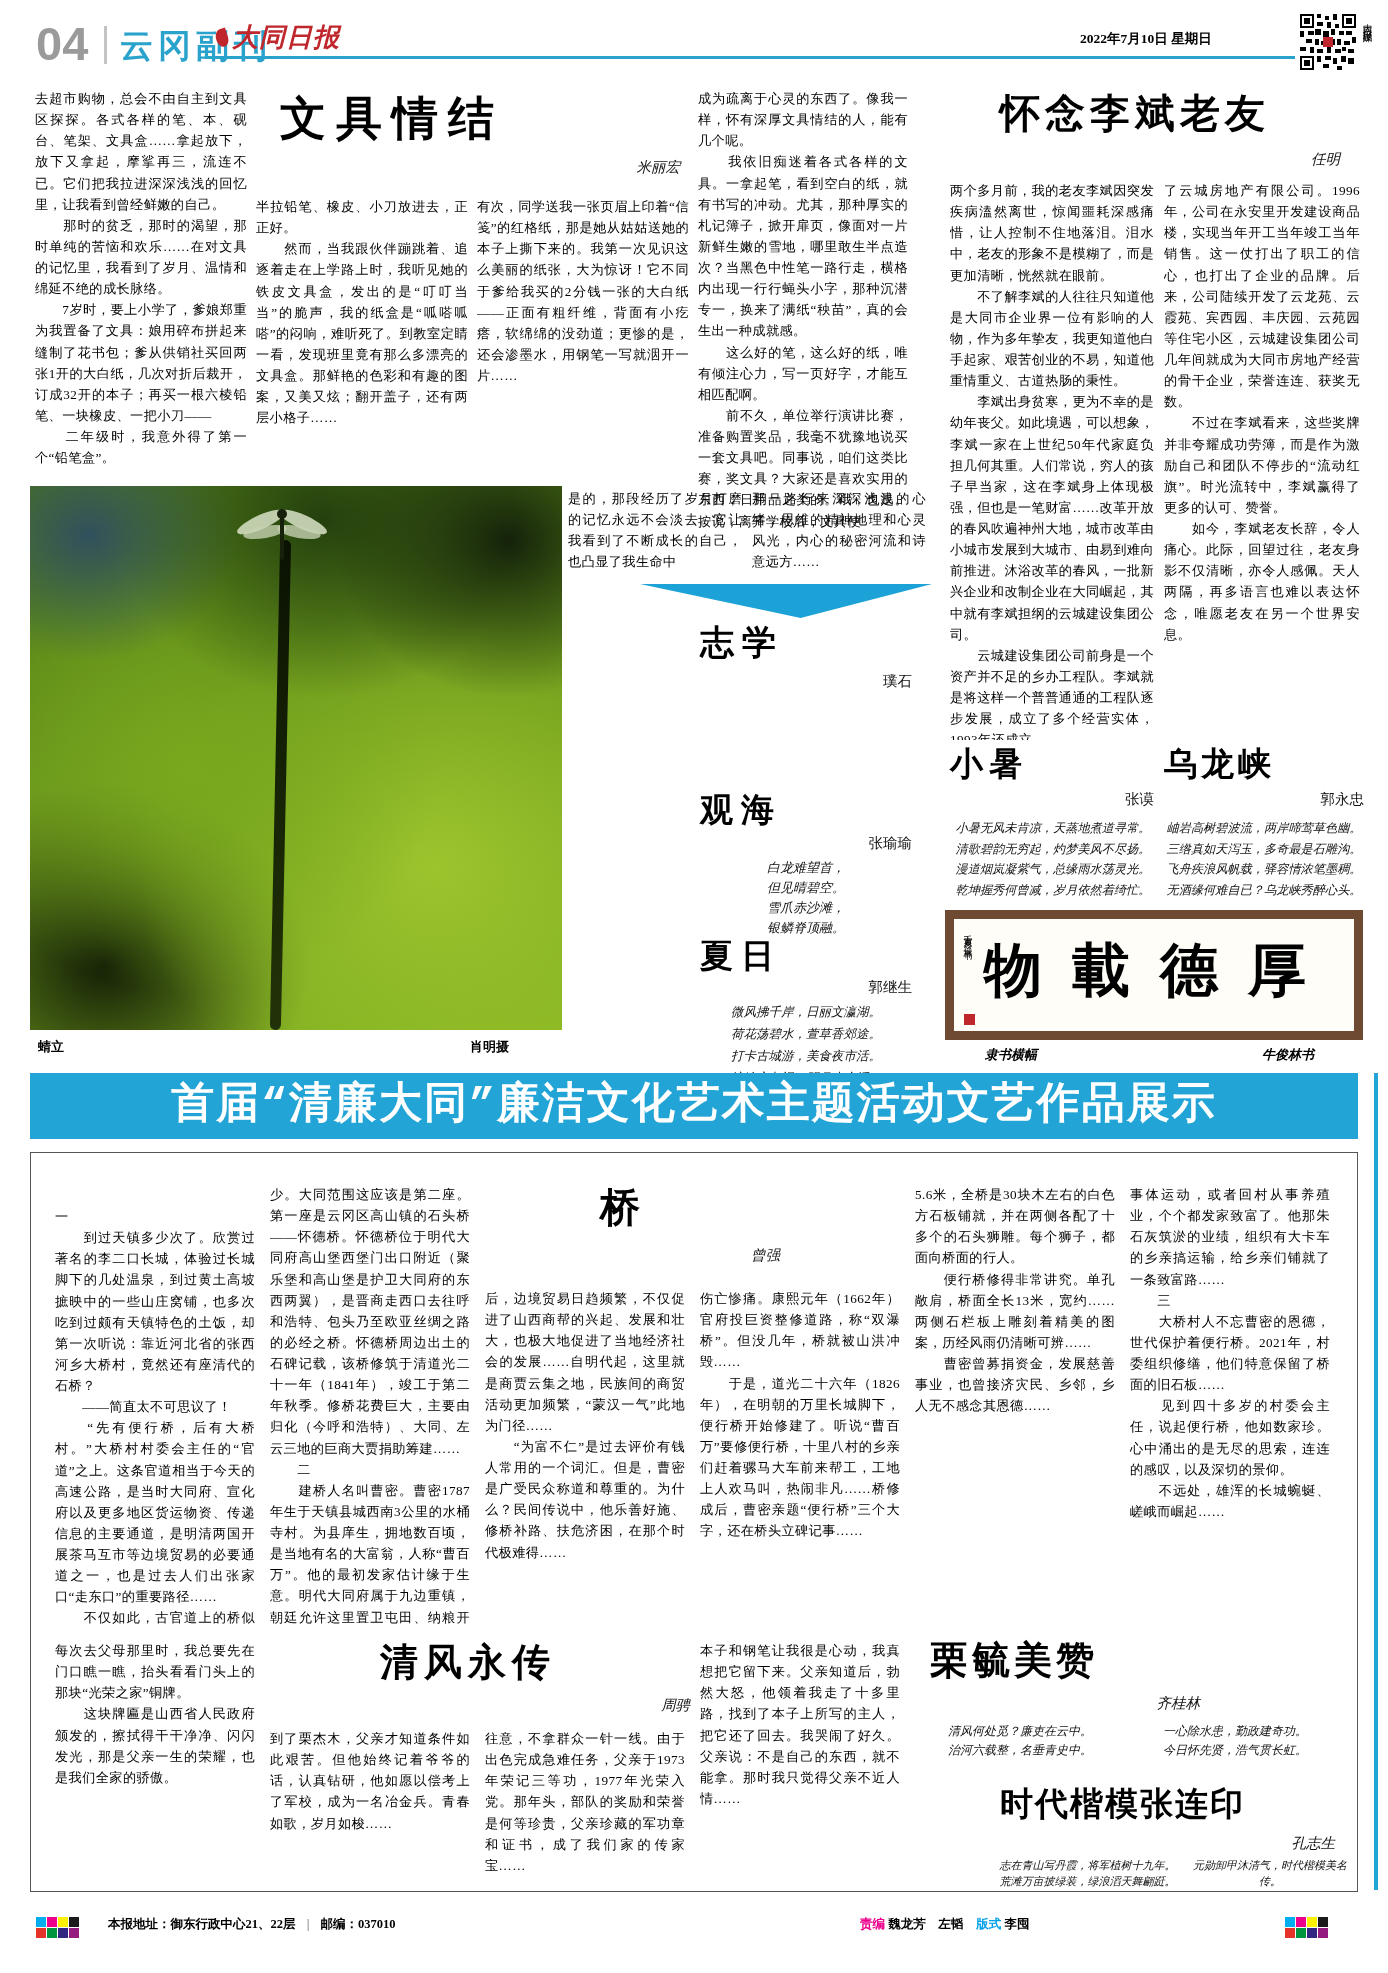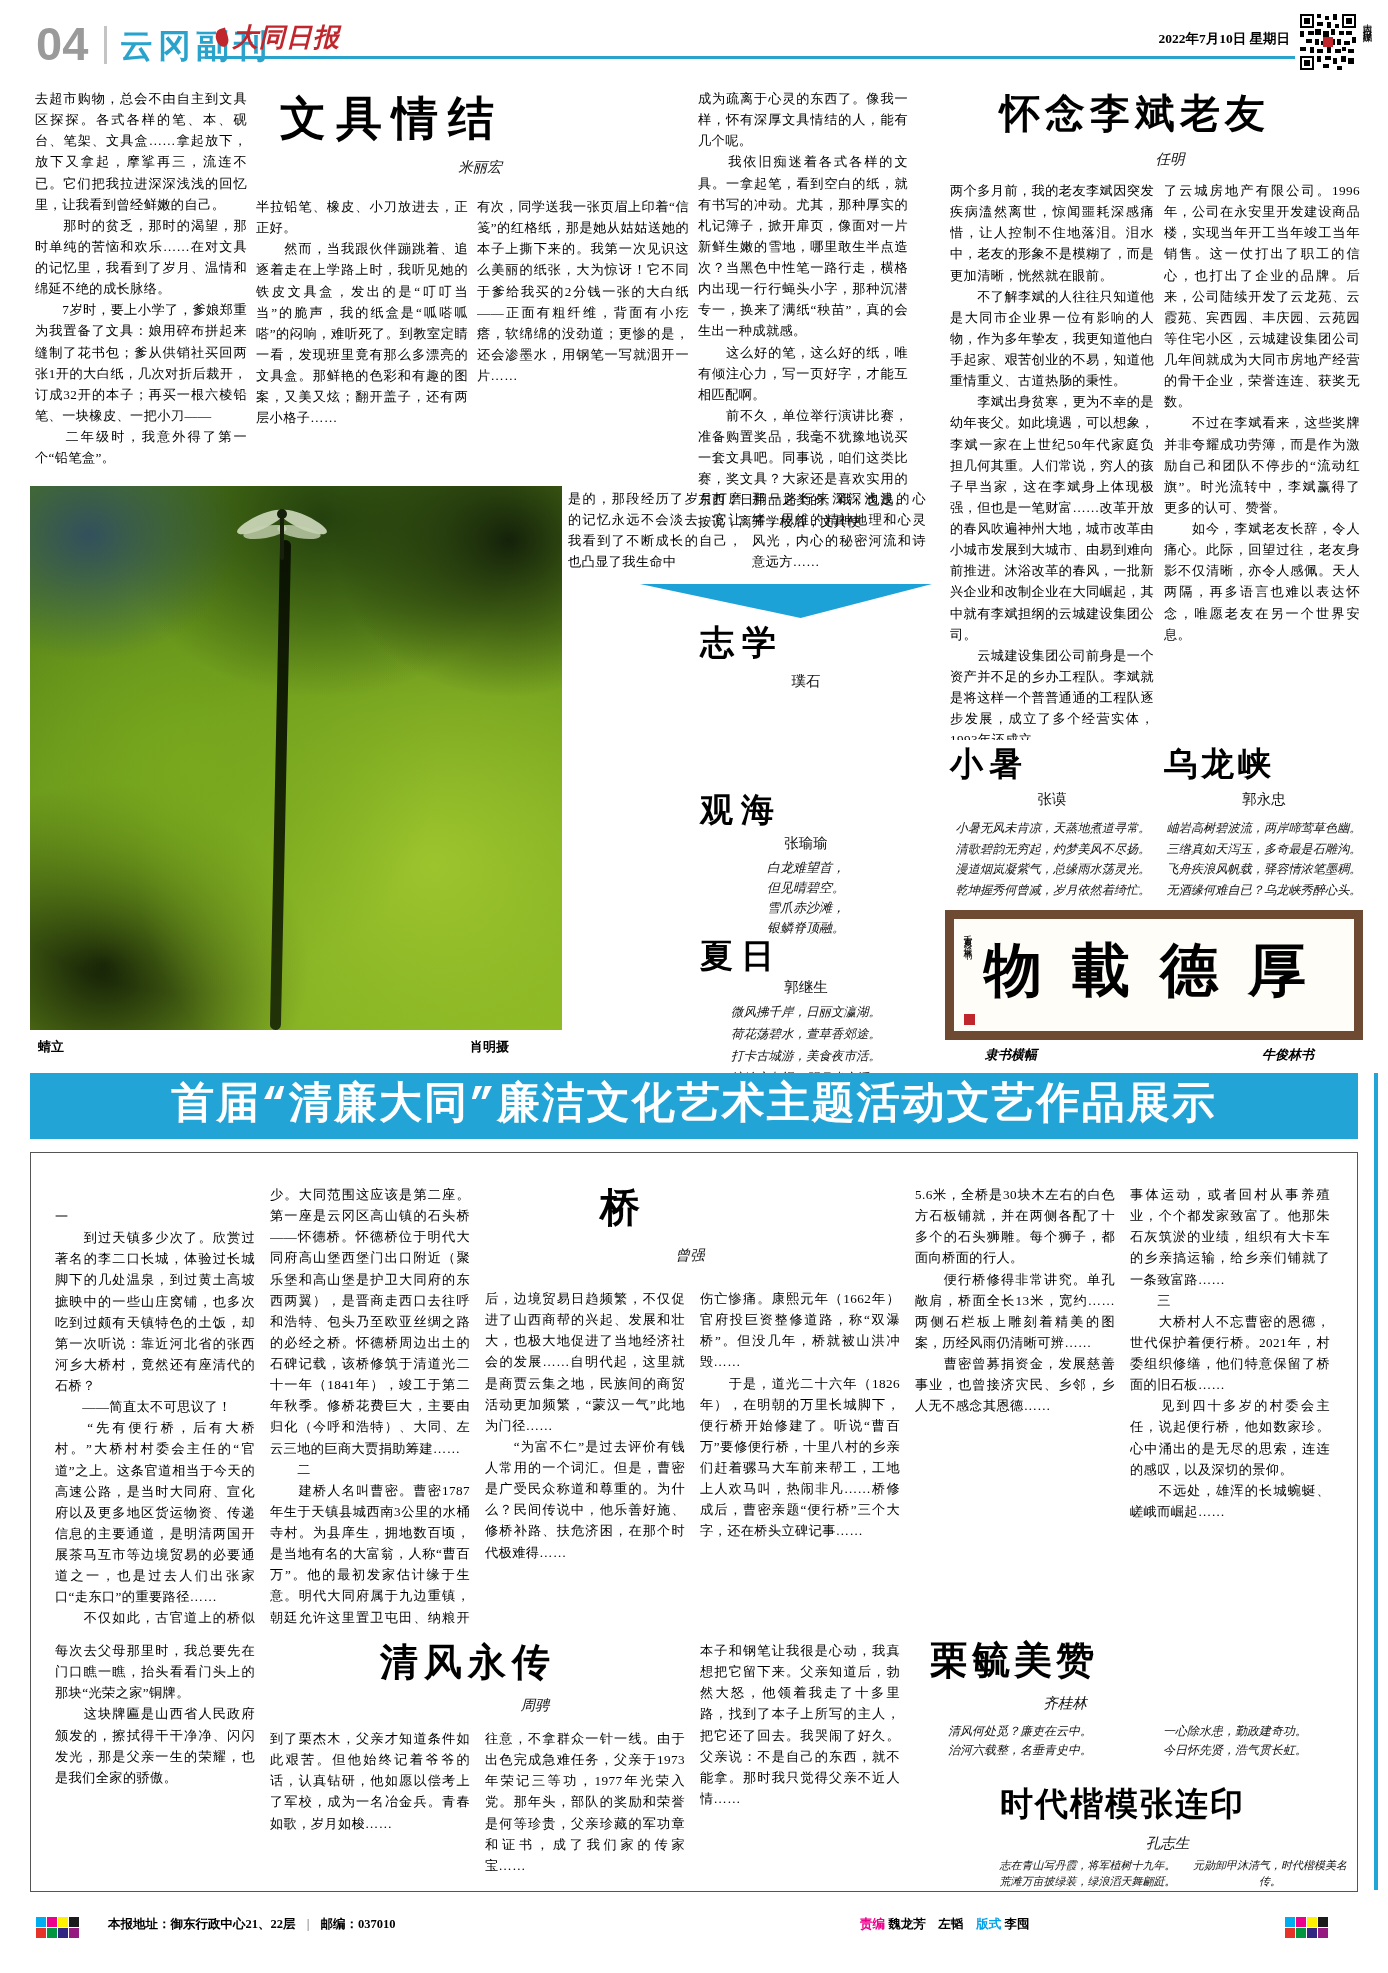--- a/index.html
+++ b/index.html
@@ -1,21 +1,21 @@
 <!DOCTYPE html>
 <html><head>
 <meta charset="utf-8">
 <style>
   html,body{margin:0;padding:0;background:#e8e8e8}
   .page{position:relative;width:1388px;height:1973px;margin:0 auto;background:#fff;
         font-family:"Liberation Serif","DejaVu Serif",serif;color:#000;overflow:hidden}
   .abs{position:absolute}
   .bt{text-align:justify;font-size:13.2px;line-height:1.6;white-space:pre-line;overflow:hidden;letter-spacing:.4px}
   .hl{font-family:"Liberation Sans","DejaVu Sans",sans-serif;font-weight:900;line-height:1.08;color:#000}
-  .by{text-align:center;font-size:14.5px;color:#111}
+  .by{text-align:right;font-size:14.5px;color:#111}
   .pm{font-style:italic;white-space:pre-line;text-align:center;font-size:13px;line-height:1.8;color:#111}
   .cap{font-size:13px;font-weight:700}
   .teal{color:#2aa3cc}
   .photo{background:
     radial-gradient(40% 33% at 11% 9%, #31505d 0%, rgba(49,80,93,0) 70%),
     radial-gradient(46% 40% at 90% 10%, #14220a 0%, rgba(20,34,10,0) 72%),
     radial-gradient(52% 44% at 55% 6%, #24400e 0%, rgba(36,64,14,0) 75%),
     radial-gradient(62% 55% at 30% 52%, #79a81e 0%, rgba(121,168,30,0) 75%),
     radial-gradient(72% 62% at 76% 70%, #9cc42d 0%, rgba(156,196,45,0) 78%),
     radial-gradient(55% 48% at 14% 88%, #131e06 0%, rgba(19,30,6,0) 70%),
@@ -38,21 +38,21 @@
 <div class="page">
 
   <div class="abs" style="left:36px;top:16px;font-family:'Liberation Sans','DejaVu Sans',sans-serif;font-size:47px;font-weight:700;color:#9a9a9a">04</div>
   <div class="abs" style="left:104px;top:26px;width:3px;height:38px;background:#c4c4c4"></div>
   <div class="abs teal" style="left:120px;top:24px;font-family:'Liberation Sans','DejaVu Sans',sans-serif;font-size:33px;font-weight:900;letter-spacing:5px">云冈副刊</div>
   <div class="abs" style="left:216px;top:20px">
     <span style="display:inline-block;width:12px;height:18px;background:#c0272d;border-radius:60% 0 55% 55%;transform:rotate(-18deg);vertical-align:middle"></span>
     <span class="red" style="font-size:26px;font-weight:900;font-style:italic;letter-spacing:1px;vertical-align:middle">大同日报</span>
   </div>
   <div class="abs" style="left:205px;top:56px;width:1090px;height:3px;background:#2aa3cc"></div>
-  <div class="abs" style="left:1080px;top:30px;width:210px;text-align:right;font-size:13.5px;font-weight:700">2022年7月10日  星期日</div>
+  <div class="abs" style="left:1080px;top:30px;width:210px;font-size:13.5px;font-weight:700">2022年7月10日  星期日</div>
   <div class="abs" style="left:1300px;top:14px;width:56px;height:56px">
     <svg width="56" height="56" viewBox="0 0 29 29" shape-rendering="crispEdges">
       <rect width="29" height="29" fill="#fff"></rect>
       <path fill="#000" d="M0 0h7v7H0zM22 0h7v7h-7zM0 22h7v7H0z"></path>
       <path fill="#fff" d="M1 1h5v5H1zM23 1h5v5h-5zM1 23h5v5H1z"></path>
       <path fill="#000" d="M2 2h3v3H2zM24 2h3v3h-3zM2 24h3v3H2zM9 0h2v2H9zM13 1h2v2h-2zM17 0h2v3h-2zM9 4h3v2H9zM14 4h2v3h-2zM18 5h2v2h-2zM0 9h2v3H0zM4 9h3v2H4zM8 8h3v3H8zM12 9h3v3h-3zM16 8h2v3h-2zM20 9h3v2h-3zM24 9h3v2h-3zM27 12h2v3h-2zM3 13h3v2H3zM8 13h2v3H8zM11 14h3v2h-3zM15 13h3v3h-3zM19 13h2v3h-2zM23 14h3v2h-3zM0 17h3v2H0zM5 17h2v3H5zM9 18h3v2H9zM14 17h2v3h-2zM18 18h3v2h-3zM22 17h2v2h-2zM25 18h3v2h-3zM9 22h2v3H9zM13 22h3v2h-3zM17 23h2v3h-2zM21 22h3v3h-3zM25 23h3v3h-3zM12 26h3v2h-3zM19 27h3v2h-3z"></path>
       <rect x="12" y="12" width="5" height="5" fill="#c0272d"></rect>
     </svg>
   </div>
   <div class="abs vtx" style="left:1362px;top:16px;height:60px">大同日报融媒</div>

